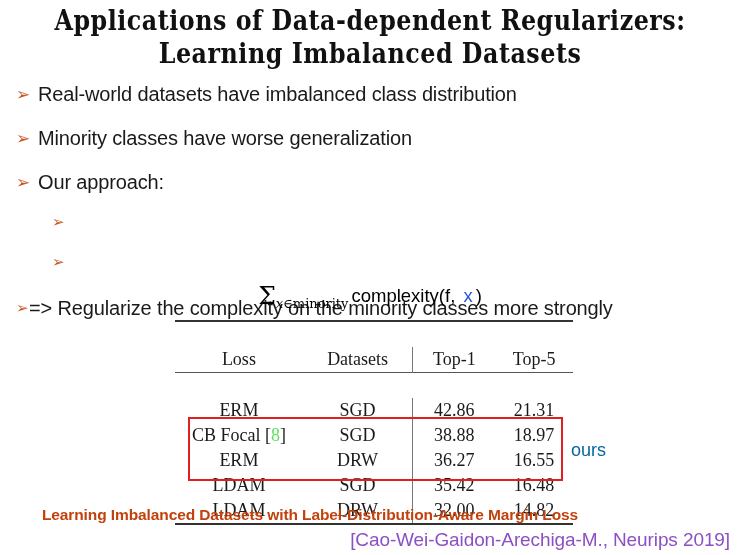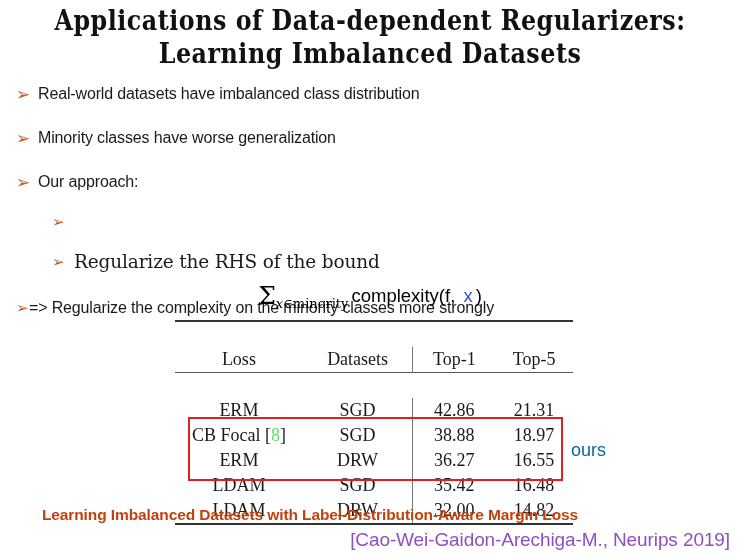--- a/index.html
+++ b/index.html
@@ -57,21 +57,21 @@
     line-height: 28px;
     width: 22px;
     flex: 0 0 22px;
     text-align: left;
     font-family: "DejaVu Sans", sans-serif;
   }
   .arrow.small { font-size: 15px; }
   .arrow.tight { width: 13px; flex: 0 0 13px; font-size: 15px; }
 
   .btext {
-    font-size: 16px;
+    font-size: 20px;
     line-height: 28px;
     color: #1a1a1a;
     letter-spacing: -0.15px;
   }
   .btext.sub { font-size: 18.5px; }
 
   .row-h1 { height: 38px; }
   .row-h2 { height: 34px; }
 
   
@@ -205,21 +205,20 @@
     <span class="arrow">➢</span>
     <span class="btext">Our approach:</span>
   </div>
 
   <div class="bullet-row lvl2 row-h2">
     <span class="arrow small">➢</span>
   </div>
 
   <div class="bullet-row lvl2 row-h2">
     <span class="arrow small">➢</span>
-    <span class="btext sub">Regularize the RHS of the bound</span>
   </div>
 
   <div class="bullet-row lvl1" style="margin-top:12px">
     <span class="arrow tight">➢</span>
     <span class="btext">=&gt; Regularize the complexity on the minority classes more strongly</span>
   </div>
 
 </div>
 
 <div id="formula">

